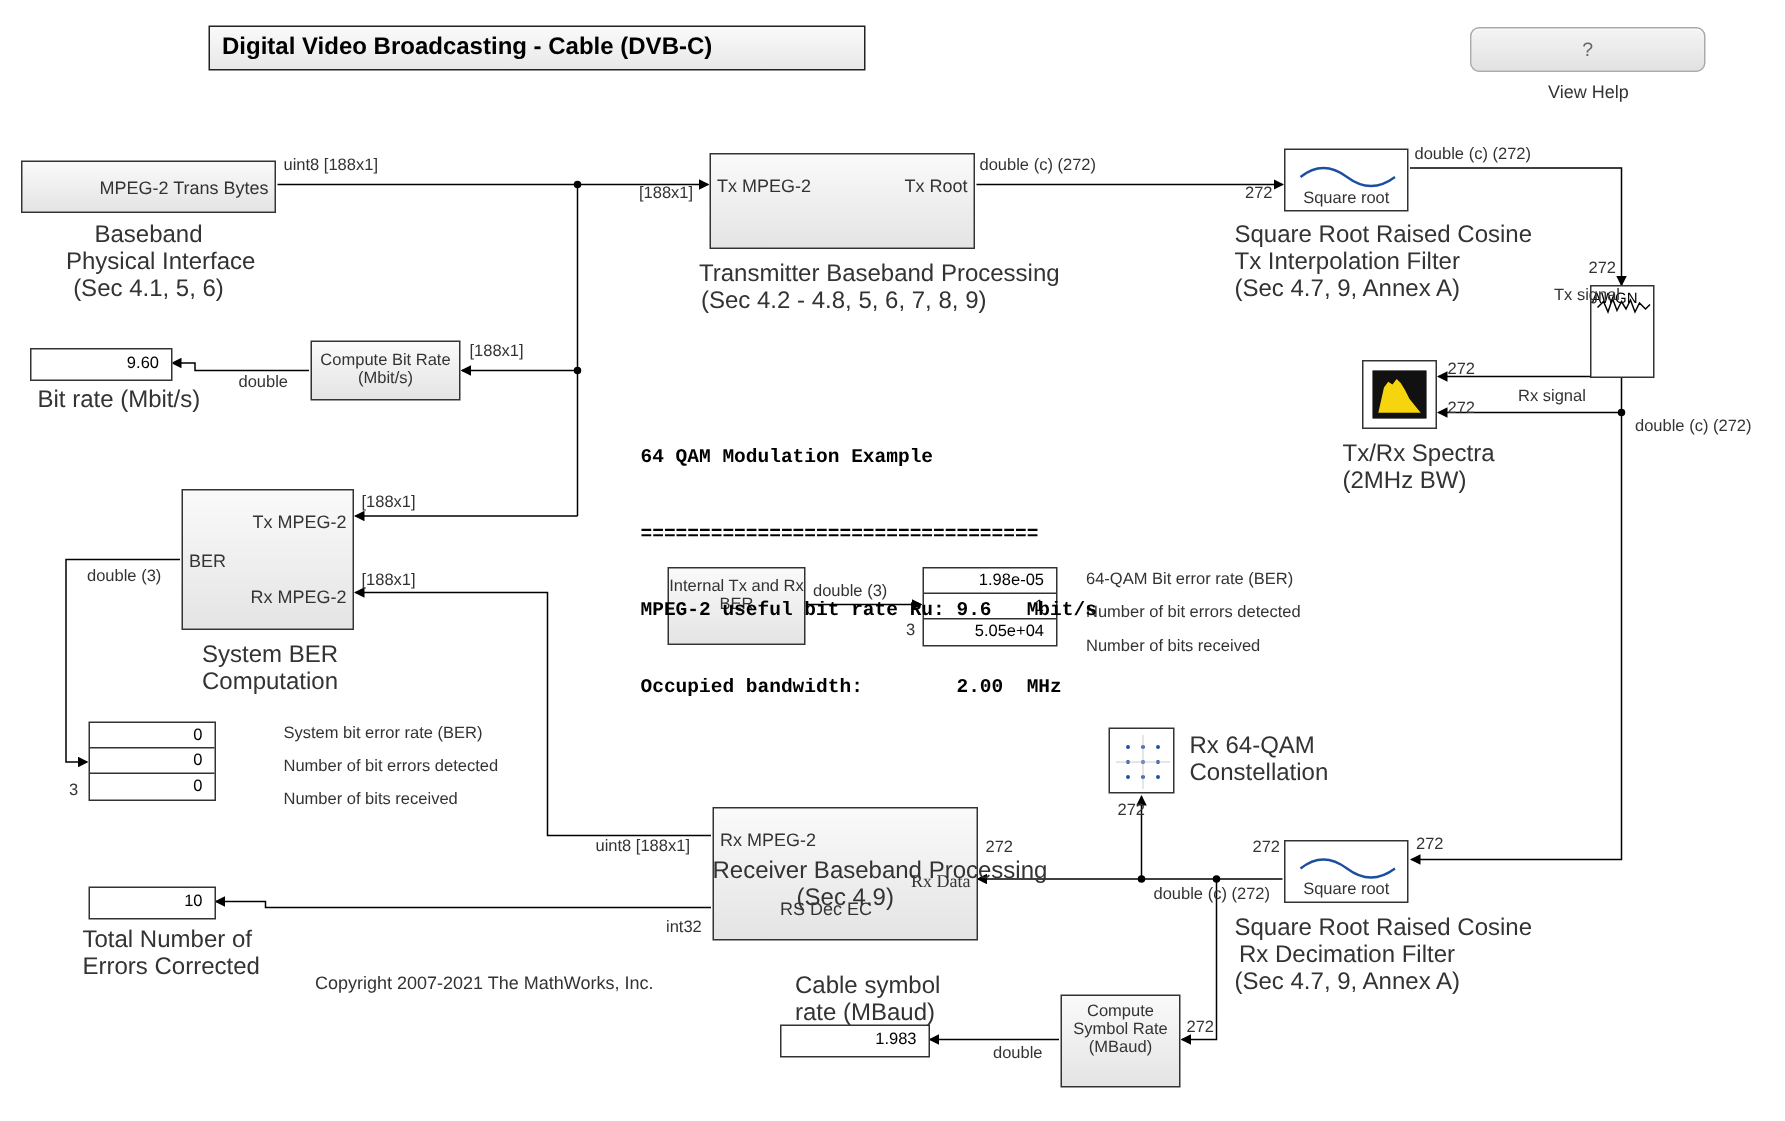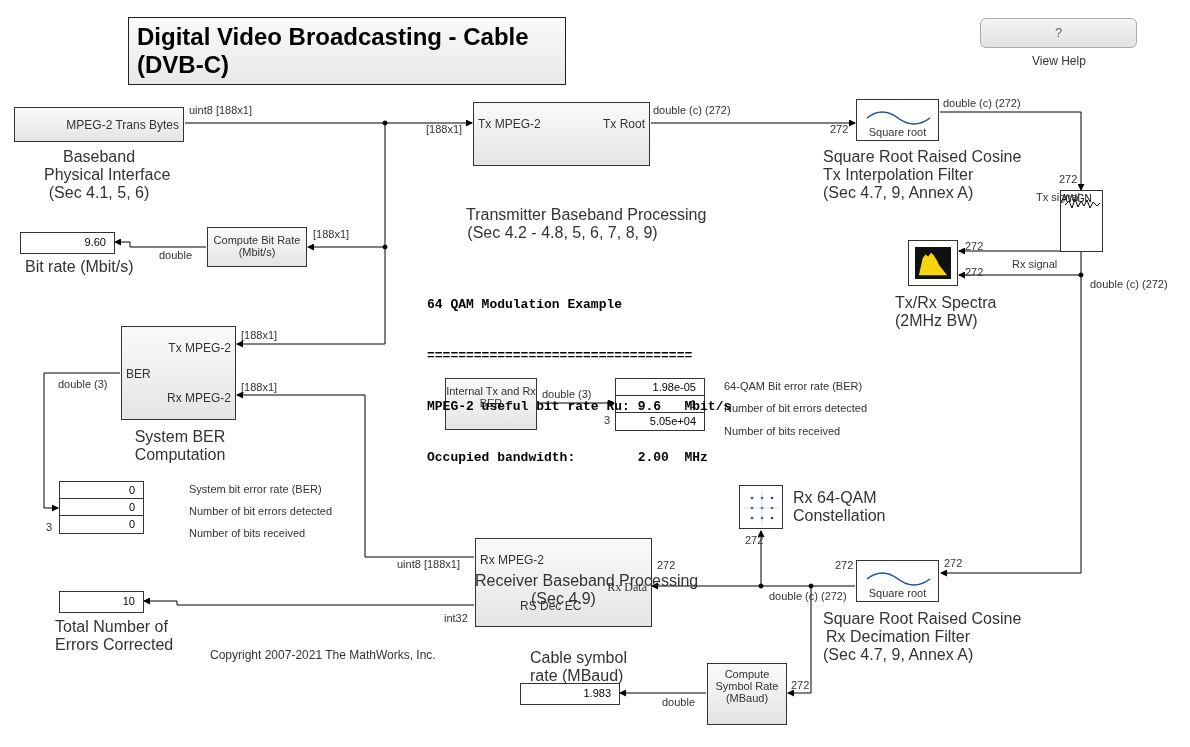--- a/index.html
+++ b/index.html
@@ -20,27 +20,27 @@
   }
   svg.wires {
     position: absolute;
     left: 0; top: 0;
     width: 1190px;
     height: 747px;
     pointer-events: none;
   }
   .title-box {
     position: absolute;
-    left: 128px; top: 17px;
+    left: 139px; top: 17px;
     width: 420px;
     padding: 5px 8px;
     background: linear-gradient(#fafafa, #e8e8e8);
     border: 1px solid #222;
     font-weight: 700;
-    font-size: 24px;
+    font-size: 16px;
   }
   .help-btn {
     position: absolute;
     left: 980px; top: 18px;
     width: 155px; height: 28px;
     background: linear-gradient(#f4f4f4, #e2e2e2);
     border: 1px solid #aaa;
     border-radius: 6px;
     text-align: center;
     line-height: 28px;
@@ -233,21 +233,21 @@
   <span class="port right" style="top:10px;">MPEG-2 Trans Bytes</span>
 </div>
 <div class="caption" style="left:44px; top:148px; width:110px;">Baseband
 Physical Interface
 (Sec 4.1, 5, 6)</div>
 
 <div class="block" style="left:473px; top:102px; width:177px; height:64px;">
   <span class="port left" style="top:14px;">Tx MPEG-2</span>
   <span class="port right" style="top:14px;">Tx Root</span>
 </div>
-<div class="caption" style="left:466px; top:174px; width:193px;margin-top:32px;">Transmitter Baseband Processing
+<div class="caption" style="left:466px; top:174px; width:193px;">Transmitter Baseband Processing
 (Sec 4.2 - 4.8, 5, 6, 7, 8, 9)</div>
 
 <div class="block filter-block" style="left:856px; top:99px; width:83px; height:42px; background:#fff;">
   <svg width="83" height="42">
     <path d="M10 18 Q25 6 41 18 Q57 30 73 18" fill="none" stroke="#1a4fa0" stroke-width="1.5"></path>
   </svg>
   <span class="center-text" style="bottom:2px;">Square root</span>
 </div>
 <div class="caption" style="left:823px; top:148px; width:150px;">Square Root Raised Cosine
 Tx Interpolation Filter

